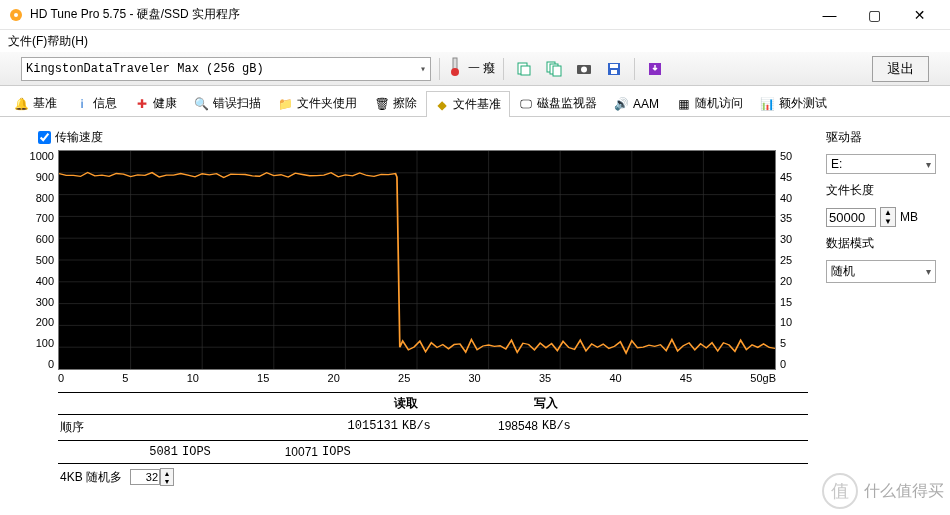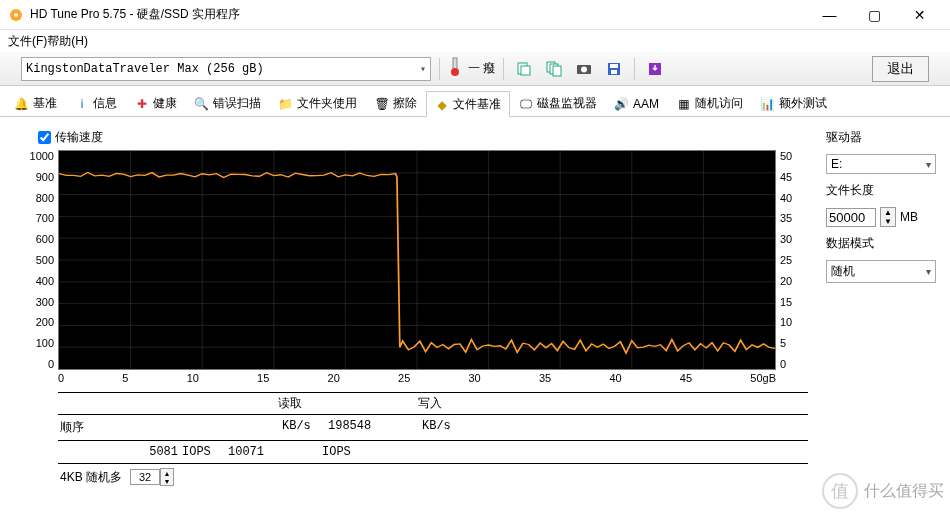--- a/index.html
+++ b/index.html
@@ -27,39 +27,39 @@
 .y-axis-left { width: 44px; display: flex; flex-direction: column; justify-content: space-between; text-align: right; padding-right: 4px; font-size: 11px; }
 .y-axis-right { width: 32px; display: flex; flex-direction: column; justify-content: space-between; text-align: left; padding-left: 4px; font-size: 11px; }
 .plot { flex: 1; background: #000; position: relative; border: 1px solid #777; }
 .plot svg { position: absolute; inset: 0; width: 100%; height: 100%; }
 .unit-left { position: absolute; left: 46px; top: -2px; font-size: 11px; }
 .unit-right { position: absolute; right: 34px; top: -2px; font-size: 11px; }
 .x-axis { display: flex; justify-content: space-between; margin-left: 44px; margin-right: 32px; font-size: 11px; margin-top: 2px;}
 .results { margin-left: 44px; margin-top: 8px; }
 .results .hdr { display: flex; border-top: 1px solid #000;}
 .results .hdr .c1 { width: 220px; }
-.results .hdr .c2 { width: 140px; text-align: left; font-weight: normal; padding: 2px 0;}
+.results .hdr .c2 { width: 140px; text-align: right; font-weight: bold; padding: 2px 0;}
 .results .row { display: flex; border-top: 1px solid #000; padding: 4px 0;}
 .results .row .c1 { width: 220px; padding-left: 2px;}
 .results .row .c2 { width: 120px; text-align: right; font-family: "Courier New", monospace;}
 .results .row .c3 { width: 50px; padding-left: 4px; font-family: "Courier New", monospace;}
-.results .row .c4 { width: 90px; font-family: Liberation Mono, monospace;}
+.results .row .c4 { width: 90px; text-align: right; font-family: Liberation Sans, sans-serif;}
 .results .row .c5 { width: 50px; padding-left: 4px; font-family: "Courier New", monospace;}
 .side-btn { border: 1px solid #0078d7; background: #e5f1fb; padding: 4px 0; text-align: center; font-size: 12px;}
 .side-label { font-size: 12px; }
 .side-select { border: 1px solid #a9a9a9; padding: 2px 4px; display:flex; align-items:center; font-size:12px; background:#fff;}
 .side-select .sel-arrow { margin-left:auto; font-size:10px; color:#555;}
 .spin { display:flex; align-items:center; gap:4px;}
 .spin input { width:50px; border:1px solid #999; padding:1px 2px; font-size:13px; text-align:left;}
 .spin .arrows { width:16px; height:20px; border:1px solid #999; display:flex; flex-direction:column;}
 .spin .arrows div{flex:1; display:flex; align-items:center; justify-content:center; font-size:8px; background:#f4f4f4;}
 .watermark { position:absolute; right:6px; bottom:6px; opacity:.55; display:flex; align-items:center; gap:6px; font-size:16px; color:#666; font-family:"Microsoft YaHei";}
 .watermark .logo { width:36px; height:36px; border:2px solid #bbb; border-radius:50%; display:flex; align-items:center; justify-content:center; font-size:18px; color:#999;}
 .small-spin { display:inline-flex; align-items:center; margin-left:8px;}
-.small-spin input{width:30px; border:1px solid #999; font-size:11px; text-align:center; padding:1px;}
+.small-spin input{width:30px; border:1px solid #999; font-size:11px; text-align:right; padding:1px;}
 .small-spin .arrows{width:14px; height:18px; border:1px solid #999; display:flex; flex-direction:column;}
 .small-spin .arrows div{flex:1; font-size:7px; display:flex; align-items:center; justify-content:center; background:#f4f4f4;}
 </style>
 </head>
 <body>
 
 <div class="titlebar">
   <span class="appicon">
     <svg viewBox="0 0 16 16">
         <circle cx="8" cy="8" r="6" fill="#ffa726"></circle>
@@ -249,20 +249,21 @@
 
     <div class="results">
       <div class="hdr">
         <div class="c1"></div>
         <div class="c2">读取</div>
         <div class="c2">写入</div>
       </div>
       <div id="result-rows">
           <div class="row">
             <div class="c1">顺序</div>
+            <div class="c2">1015131</div>
             <div class="c3">KB/s</div>
             <div class="c4">198548</div>
             <div class="c5">KB/s</div>
           </div>
           <div class="row">
             <div class="c2">5081</div>
             <div class="c3">IOPS</div>
             <div class="c4">10071</div>
             <div class="c5">IOPS</div>
           </div>

